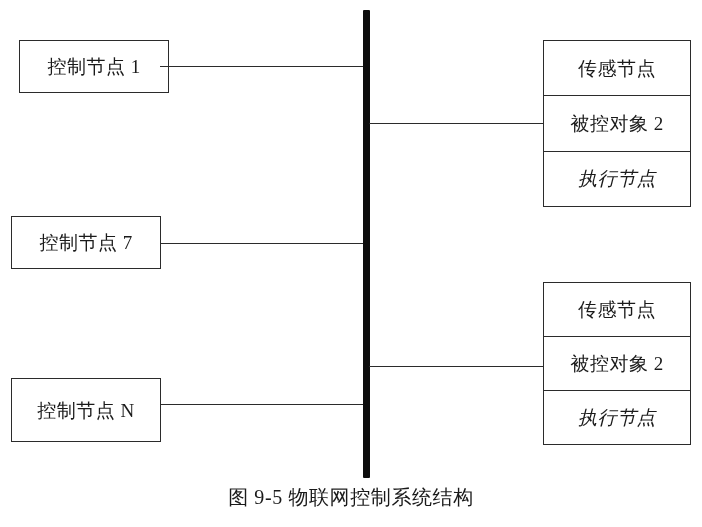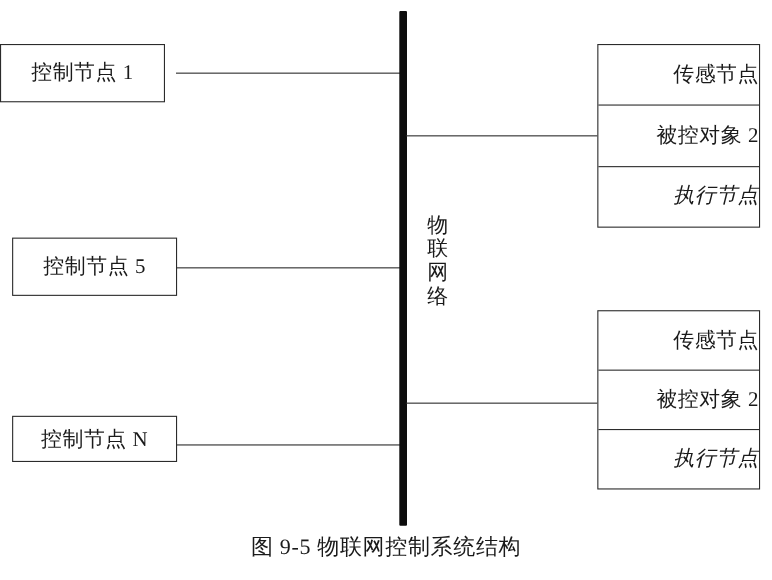--- a/index.html
+++ b/index.html
@@ -35,40 +35,40 @@
   }
   .node-label {
     font-size: 19px;
     line-height: 1;
     letter-spacing: 0.5px;
     white-space: nowrap;
     color: #1a1a1a;
   }
 
   
-  .ctrl-1 { left: 0;  top: 40px;  width: 150px; height: 53px; }
+  .ctrl-1 { left: 19px;  top: 40px;  width: 150px; height: 53px; }
   .ctrl-2 { left: 11px;  top: 216px; width: 150px; height: 53px; }
-  .ctrl-3 { left: 11px;  top: 378px; width: 150px; height: 42px; }
+  .ctrl-3 { left: 11px;  top: 378px; width: 150px; height: 64px; }
 
   
   .group {
     position: absolute;
     box-sizing: border-box;
     border: 1.4px solid #2b2b2b;
     background: #ffffff;
     display: flex;
     flex-direction: column;
   }
   .group-top    { left: 543px; top: 40px;  width: 148px; height: 167px; }
   .group-bottom { left: 543px; top: 282px; width: 148px; height: 163px; }
   .group-cell {
     flex: 1 1 0;
     display: flex;
     align-items: center;
-    justify-content: flex-end;
+    justify-content: center;
     box-sizing: border-box;
     border-bottom: 1.4px solid #2b2b2b;
   }
   .group-cell:last-child { border-bottom: none; font-style: italic; }
 
   
   .hline {
     position: absolute;
     height: 0;
     border-top: 1.6px solid #2b2b2b;
@@ -118,33 +118,32 @@
 </head>
 <body>
 
 <div id="diagram">
 
   <div class="node-box ctrl-1">
     <span class="node-label">控制节点 1</span>
   </div>
 
   <div class="node-box ctrl-2">
-    <span class="node-label">控制节点 5</span>
+    <span class="node-label">控制节点 7</span>
   </div>
 
   <div class="node-box ctrl-3">
     <span class="node-label">控制节点 N</span>
   </div>
 
   <div class="hline conn-l1"></div>
   <div class="hline conn-l2"></div>
   <div class="hline conn-l3"></div>
 
   <div class="bus"></div>
-  <div class="bus-label">物联网络</div>
 
   <div class="hline conn-r1"></div>
   <div class="hline conn-r2"></div>
 
   <div class="group group-top">
     <div class="group-cell">
       <span class="node-label">传感节点</span>
     </div>
     <div class="group-cell">
       <span class="node-label">被控对象 2</span>

